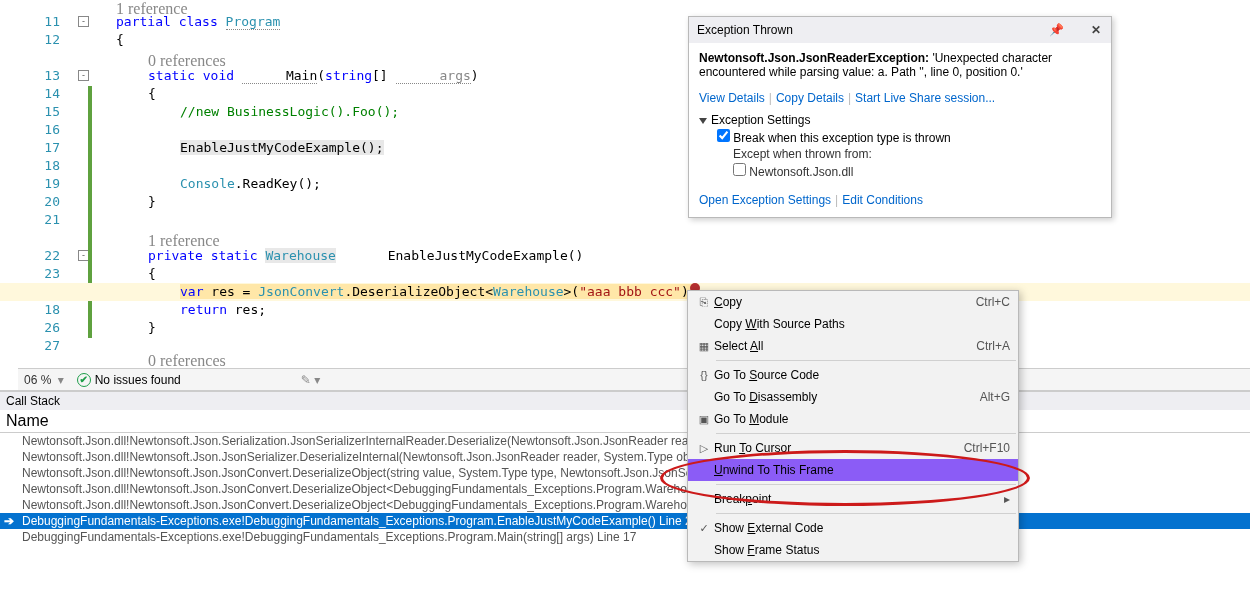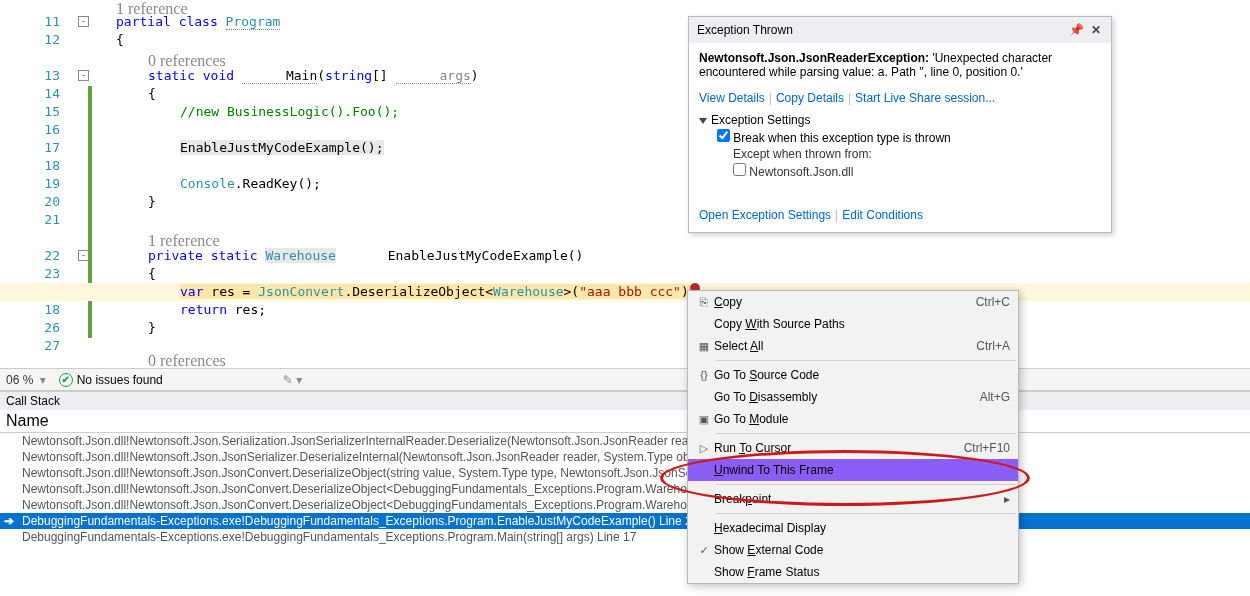--- a/index.html
+++ b/index.html
@@ -14,46 +14,46 @@
   .kw { color: #0000ff; }
   .type { color: #2b91af; }
   .ident { color: #000; padding-left: 44px; }
   .str { color: #a31515; }
   .cmt { color: #008000; }
   .punct { color: #000; }
   .dotted { border-bottom: 1px dotted #888; }
   .hl-yellow2 { background: #ffe7a8; }
   .hl-grey { background: #e8e8e8; }
   .change-bar { position: absolute; left: 88px; width: 4px; background: #5fa13f; }
-  .status-strip { position: absolute; left: 0; top: 368px; right: 0; height: 22px; border-top: 1px solid #ccc; background: #f5f5f5; display: flex; align-items: center; font-size: 12px; }
+  .status-strip { position: absolute; left: 18px; top: 368px; right: 0; height: 22px; border-top: 1px solid #ccc; background: #f5f5f5; display: flex; align-items: center; font-size: 12px; }
   .status-strip .zoom { padding: 0 6px; color: #333; }
   .status-strip .check { color: #1e9e4a; font-weight: bold; margin: 0 4px; width:14px;height:14px;border:1px solid #1e9e4a;border-radius:50%;display:inline-flex;align-items:center;justify-content:center;font-size:10px;}
   .status-strip .arrow { width:12px;display:inline-block;text-align:center;color:#888;}
   .callstack-panel { position: absolute; left: 0; top: 390px; right: 0; bottom: 0; border-top: 2px solid #ccc; }
   .cs-title { background: #eeeef2; padding: 2px 6px; font-size: 12px; color: #000; }
   .cs-header { background: #fff; border-bottom: 1px solid #ccc; padding: 2px 6px; font-size: 16px; }
   .cs-rows { font-size: 12px; }
   .cs-row { padding: 1px 6px 1px 22px; color: #555; white-space: nowrap; overflow: hidden; position: relative; }
   .cs-row.active { background: #0472cf; color: #fff; }
   .cs-arrow { position: absolute; left: 4px; top: 1px; color: #0472cf; font-weight: bold; }
   .cs-row.active .cs-arrow { color: #fff; }
   .exc-popup { position: absolute; left: 688px; top: 16px; width: 424px; background: #fff; border: 1px solid #b9b9b9; box-shadow: 2px 2px 6px rgba(0,0,0,.2); }
-  .exc-head { display:flex; align-items:center; background:#eeeef2; padding:6px 8px; }
+  .exc-head { display:flex; align-items:center; background:#eeeef2; padding:6px 8px;gap:20px; }
   .exc-head .t { flex:1; font-weight:400; color:#000; }
   .exc-head .icon { width:14px; text-align:center; color:#444; cursor:pointer; }
   .exc-body { padding: 8px 10px; color:#000; }
   .exc-body b { font-weight:600; }
   .exc-links { padding: 4px 10px 8px 10px; color:#0066cc; }
   .exc-links span { cursor:pointer; }
   .exc-links .sep { color:#bbb; margin:0 4px; }
   .exc-settings { padding: 0 10px 8px 10px; }
   .exc-settings .caret { display:inline-block;width:0;height:0;border-left:4px solid transparent;border-right:4px solid transparent;border-top:6px solid #444;margin-right:4px;vertical-align:middle;}
   .exc-settings label { display:block; padding:2px 0 2px 18px; }
   .exc-settings .sub { padding-left: 34px; color:#333; }
-  .exc-foot { padding: 4px 10px 10px 10px; color:#0066cc;margin-top:15px; }
+  .exc-foot { padding: 4px 10px 10px 10px; color:#0066cc; }
   .exc-foot span { cursor:pointer; }
   .ctx-menu { position:absolute; left:687px; top:290px; width:332px; background:#f2f2f2; border:1px solid #b9b9b9; box-shadow:2px 2px 8px rgba(0,0,0,.25); font-size:12px; }
   .ctx-menu .mi { display:flex; align-items:center; height:22px; padding:0 8px 0 6px; position:relative; }
   .ctx-menu .mi .ic { width:20px; text-align:center; color:#555; font-size:11px;}
   .ctx-menu .mi .lbl { flex:1; color:#000; }
   .ctx-menu .mi .sc { color:#555; }
   .ctx-menu .mi .sub { color:#555; }
   .ctx-menu .mi.hover { background:#8b5cf6; }
   .ctx-menu .sep { height:1px; background:#d0d0d0; margin:3px 2px 3px 28px; }
   .ctx-menu .mi .ul { text-decoration: underline; }
@@ -195,24 +195,20 @@
       <span class="lbl"><span class="ul">U</span>nwind To This Frame</span>
     </div>
     <div class="sep"></div>
     <div class="mi">
       <span class="ic"></span>
       <span class="lbl">Break<span class="ul">p</span>oint</span>
       <span class="sub">▸</span>
     </div>
     <div class="sep"></div>
     <div class="mi">
-      <span class="ic"></span>
-      <span class="lbl"><span class="ul">H</span>exadecimal Display</span>
-    </div>
-    <div class="mi">
       <span class="ic">✓</span>
       <span class="lbl">Show <span class="ul">E</span>xternal Code</span>
     </div>
     <div class="mi">
       <span class="ic"></span>
       <span class="lbl">Show <span class="ul">F</span>rame Status</span>
     </div>
   </div>
 
 <div class="red-ellipse"></div>

